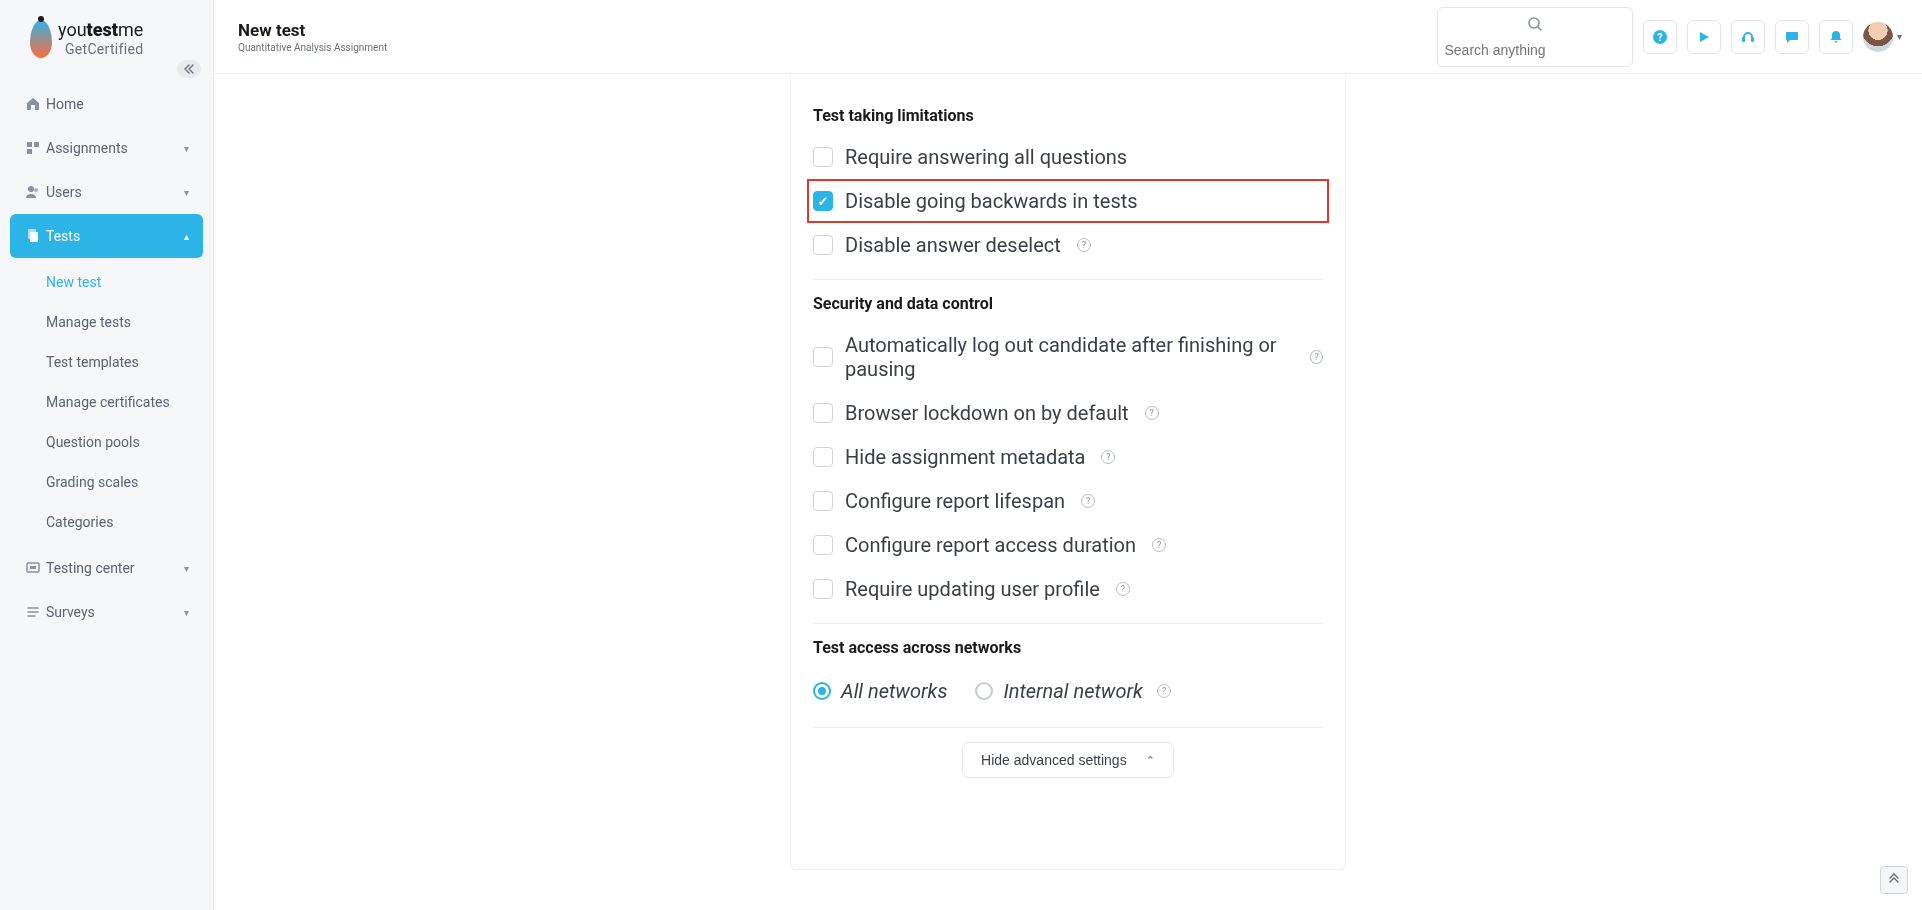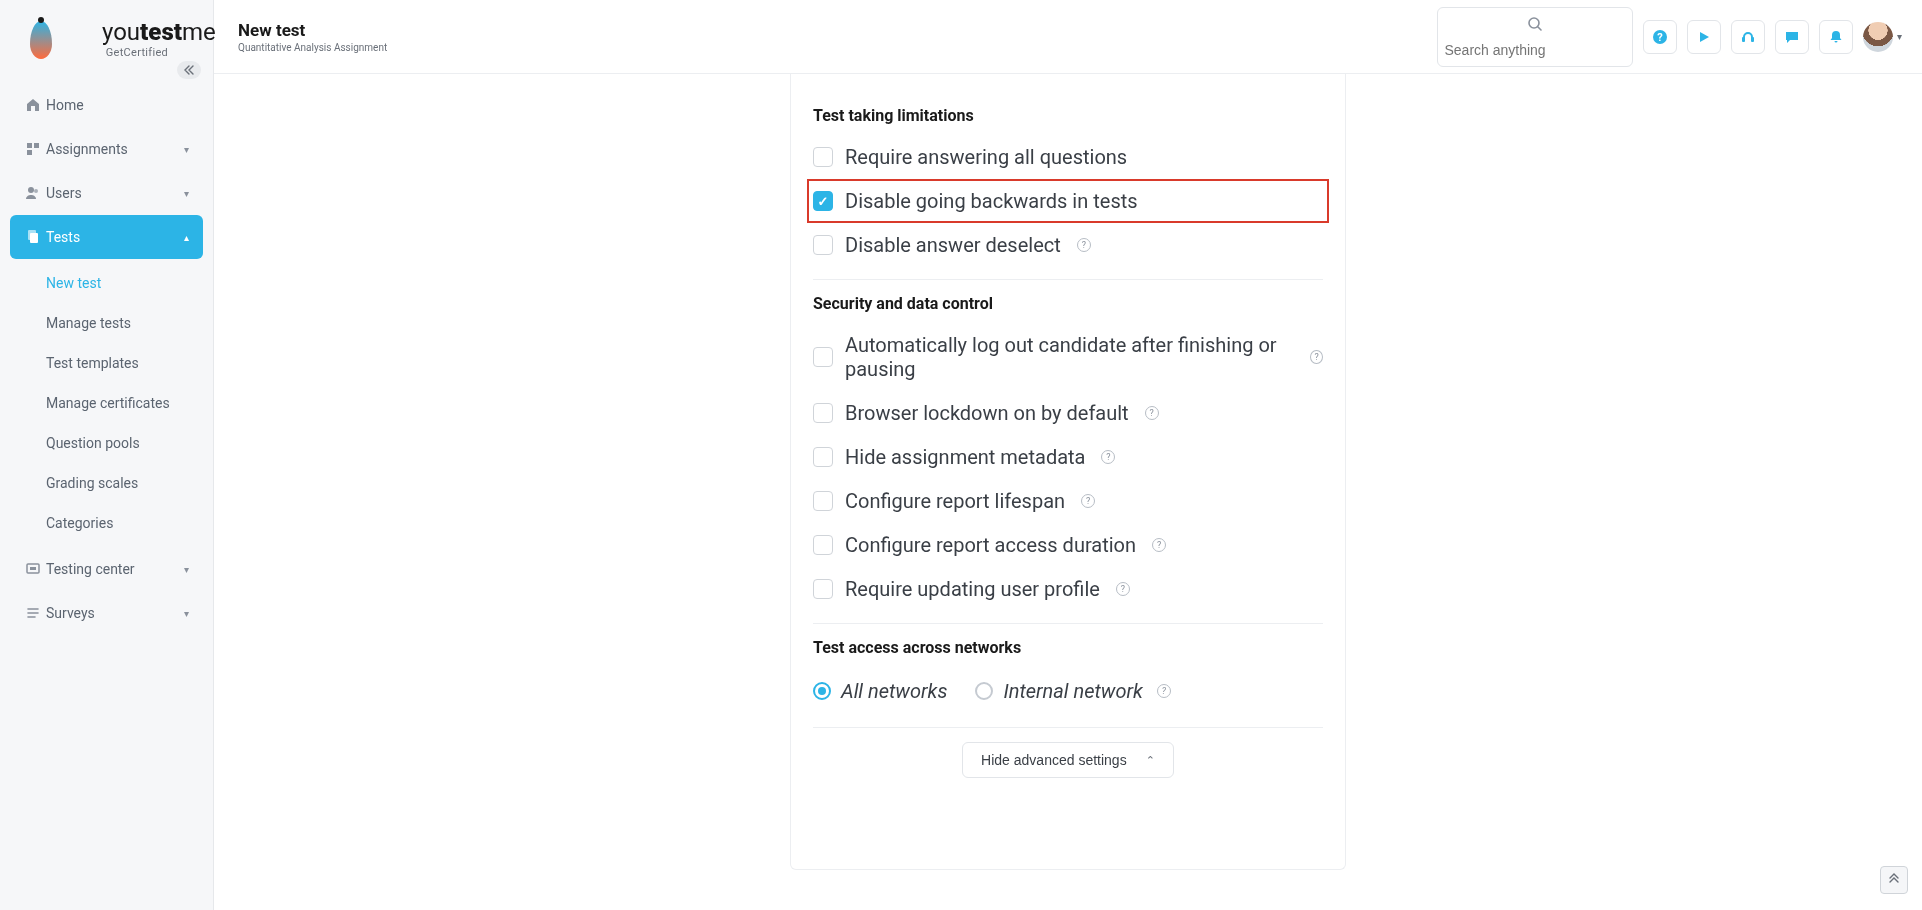--- a/index.html
+++ b/index.html
@@ -8,23 +8,23 @@
 
 .app { display: flex; min-height: 100vh; }
 .sidebar { width: 214px; background: #f6f7f9; border-right: 1px solid #e6e8eb; padding-top: 12px; position: relative; }
 .main { flex: 1; display: flex; flex-direction: column; }
 
 
 .logo-row { display: flex; align-items: center; padding: 8px 18px 16px 30px; position: relative; }
 .logo { display: flex; align-items: center; gap: 6px; }
 .logo-mark { width: 22px; height: 38px; background: linear-gradient(180deg,#2cb4e6 0%,#ff6b3d 100%); border-radius: 50% 50% 50% 50% / 60% 60% 40% 40%; position: relative; }
 .logo-mark::before { content: ""; position: absolute; top: -4px; left: 50%; transform: translateX(-50%); width: 6px; height: 6px; background: #1a1a1a; border-radius: 50%; }
-.logo-text { font-weight: 700; font-size: 24px; color: #1a1a1a; line-height: 1; margin-left: 44px; }
+.logo-text { font-weight: 700; font-size: 18px; color: #1a1a1a; line-height: 1; }
 .logo-text .light { font-weight: 400; }
-.logo-sub { font-size: 11px; color: #6a7079; text-align: center; margin-top: 2px; letter-spacing: 0.3px; }
+.logo-sub { font-size: 14px; color: #6a7079; text-align: right; margin-top: 2px; letter-spacing: 0.3px; }
 .collapse-btn { position: absolute; right: 12px; bottom: -4px; width: 24px; height: 18px; border-radius: 9px; background: #e8eaed; display: flex; align-items: center; justify-content: center; color: #6a7079; cursor: pointer; }
 
 
 .nav { padding: 8px 10px; }
 .nav-item { display: flex; align-items: center; gap: 4px; padding: 14px 14px; border-radius: 6px; color: #5b6470; cursor: pointer; font-size: 14px; position: relative; }
 .nav-item .icn { width: 18px; display: flex; justify-content: center; color: #8a919c; }
 .nav-item .chev { margin-left: auto; color: #8a919c; font-size: 10px; }
 .nav-item.active { background: #2cb4e6; color: #fff; }
 .nav-item.active .icn, .nav-item.active .chev { color: #fff; }
 .nav-sub { padding: 4px 0 4px 26px; }

